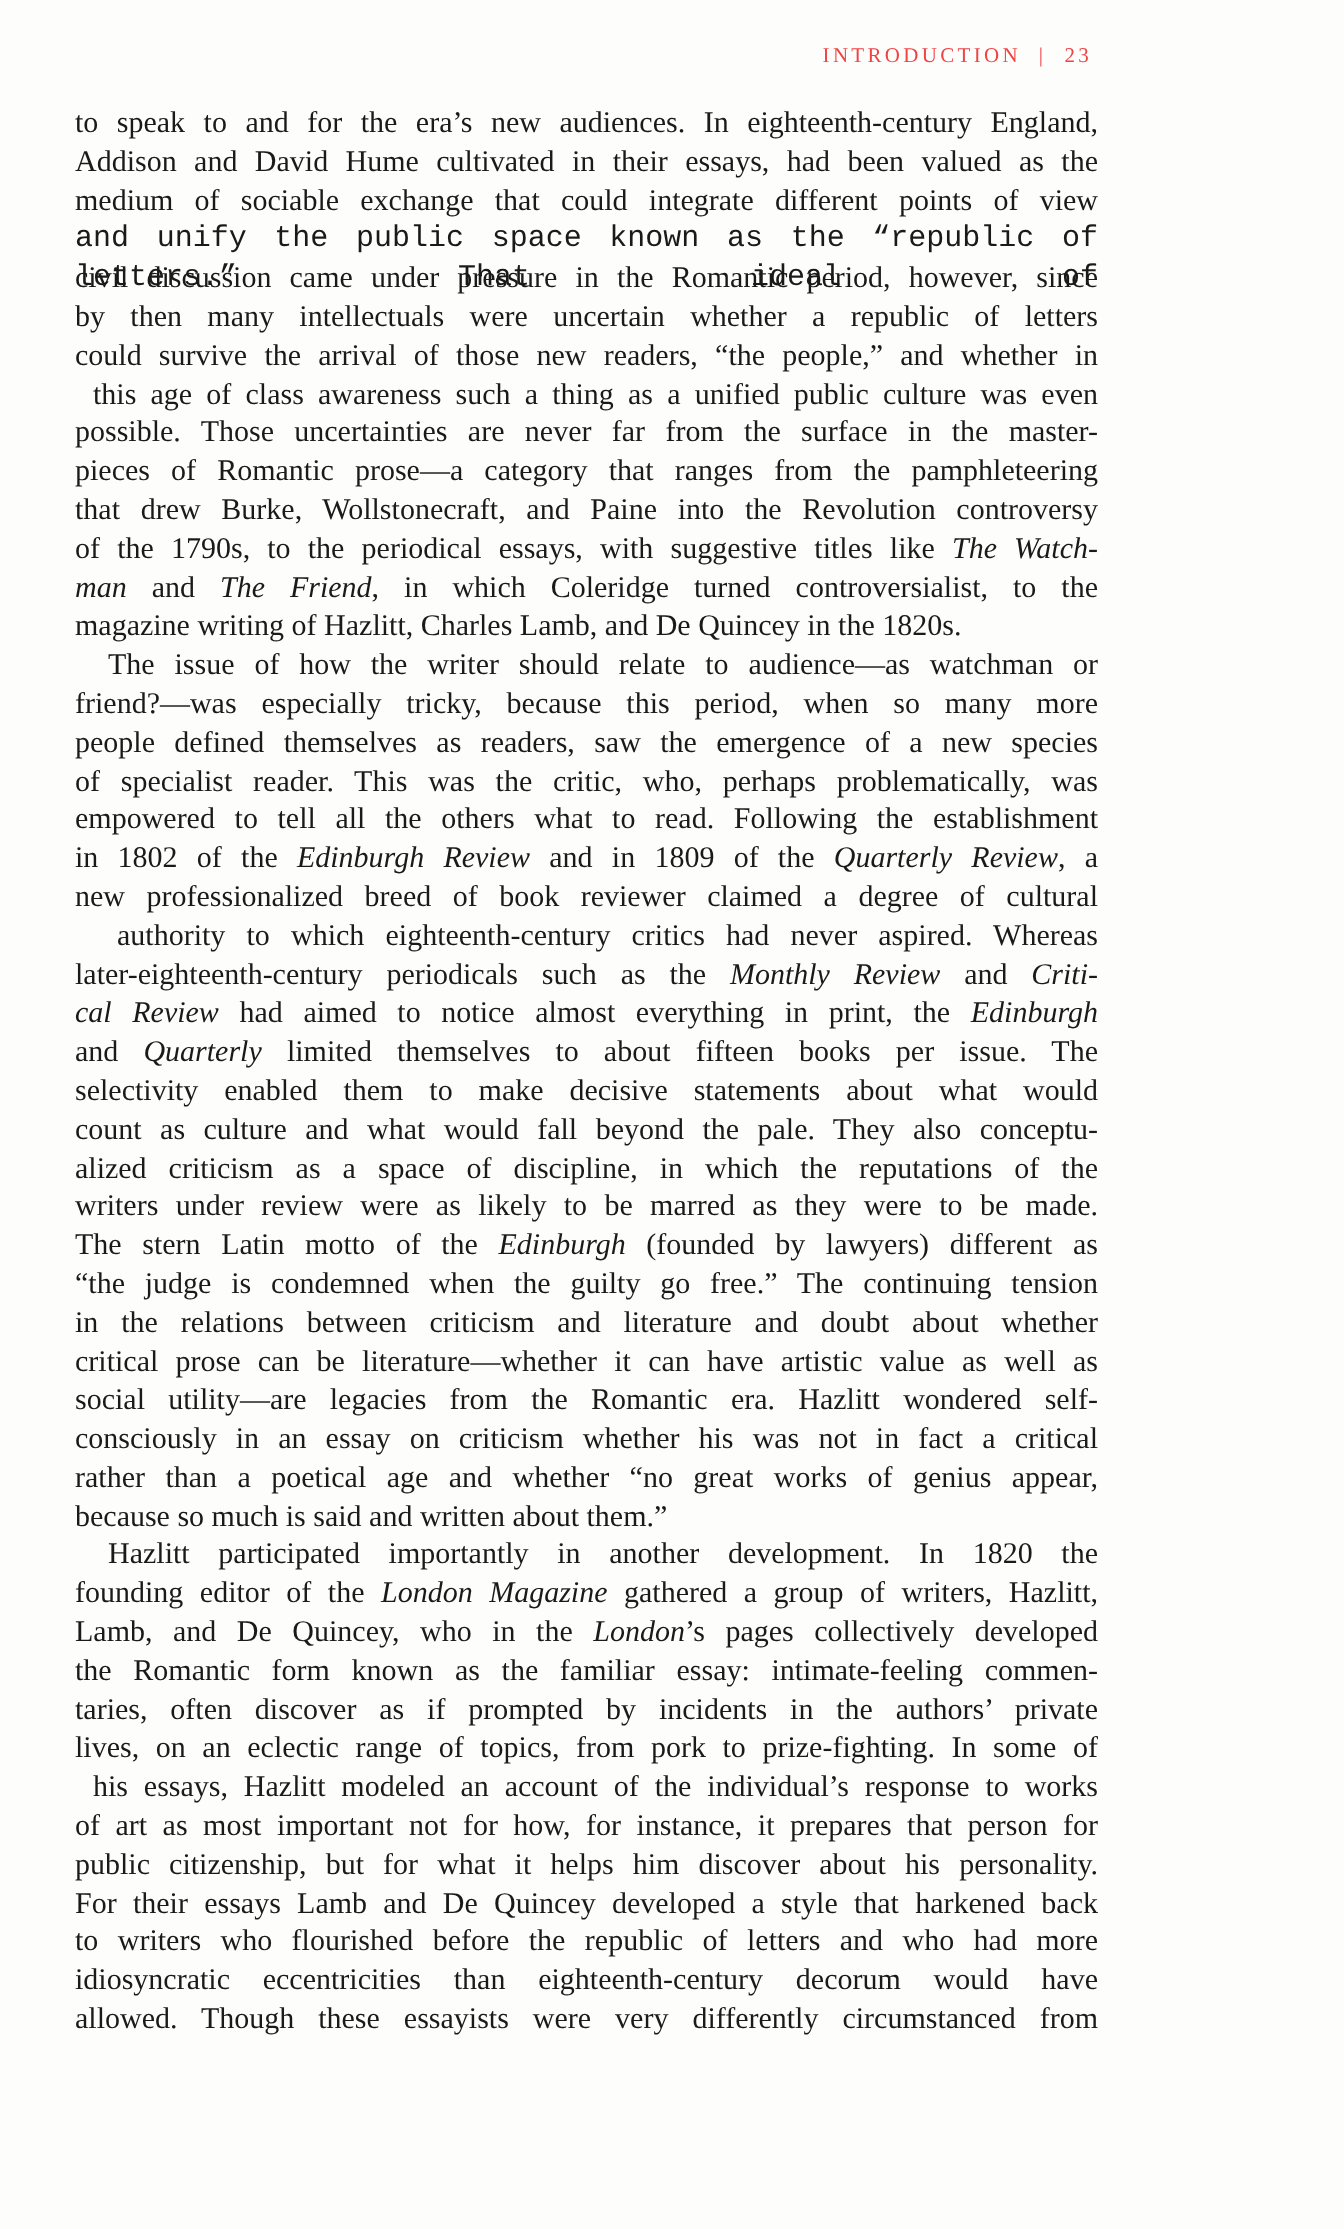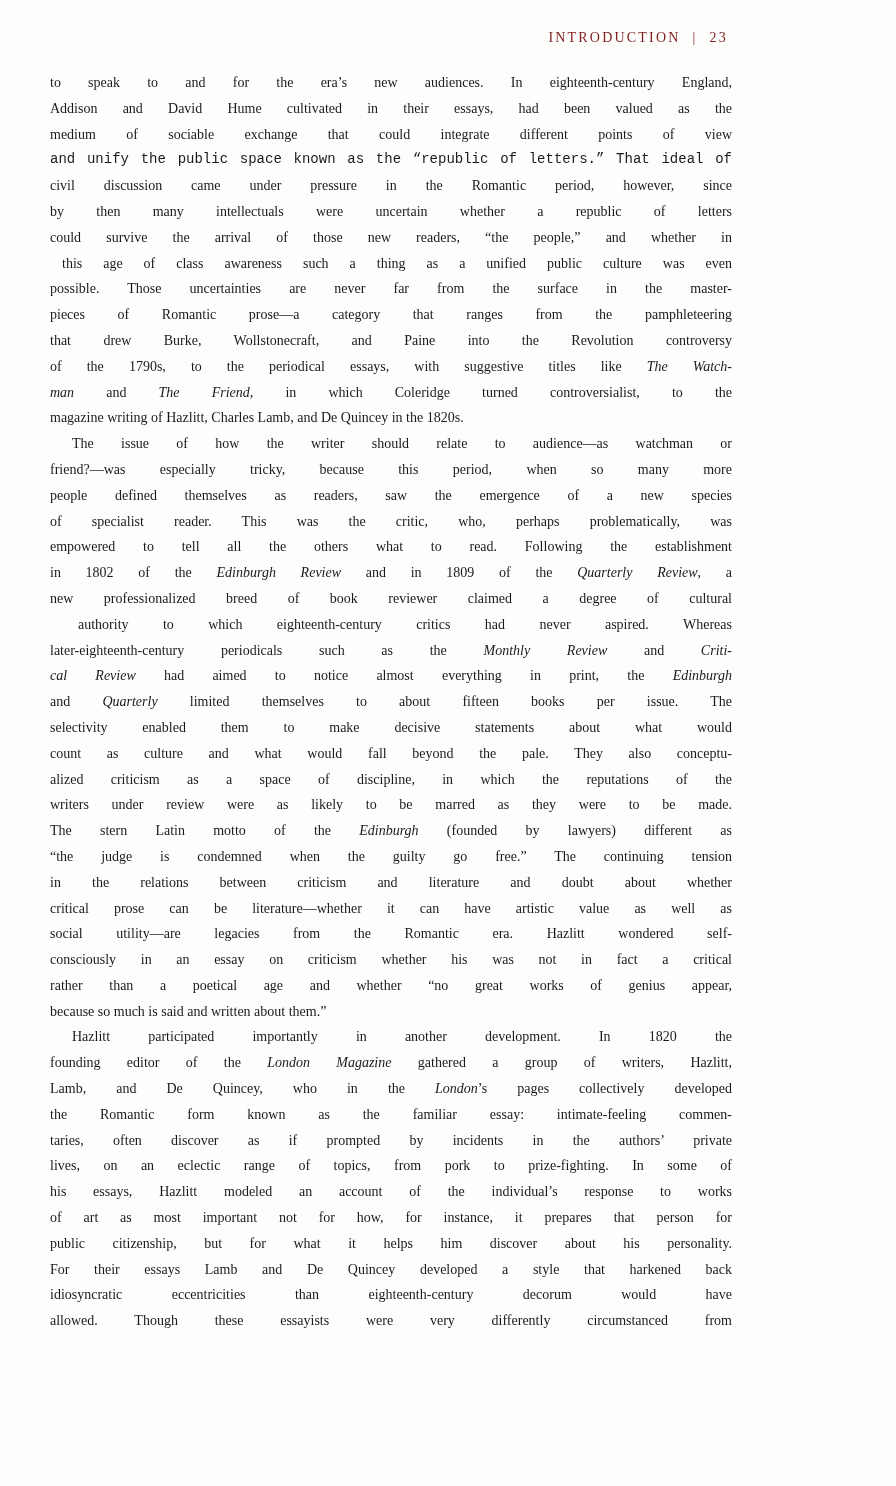--- a/index.html
+++ b/index.html
@@ -1,19 +1,19 @@
 <!DOCTYPE html>
 <html><head>
 <meta charset="utf-8">
 <style>
   html,body{margin:0;padding:0;}
   body{width:896px;height:1486px;background:#fdfdfc;position:relative;overflow:hidden;font-family:"Liberation Serif","DejaVu Serif",serif;color:#1a1a1a;}
-  .header{position:absolute;top:30px;right:168px;font-size:14px;letter-spacing:2.2px;color:#7f1d1d;}
+  .header{position:absolute;top:30px;right:168px;font-size:14px;letter-spacing:2.2px;color:#ef4444;}
   .header .sep{margin:0 12px;}
-  .page-text{position:absolute;left:50px;top:70px;width:682px;font-size:14px;}
+  .page-text{position:absolute;left:50px;top:70px;width:682px;font-size:20px;}
   .line{display:block;height:25.8px;line-height:25.8px;text-align:justify;text-align-last:justify;white-space:nowrap;overflow:visible;}
   .line.last{text-align-last:left;}
   .line.indent{padding-left:22px;}
   i{font-style:italic;margin-top:41px;}
 </style>
 </head>
 <body>
 
 <div class="header">
   <span>INTRODUCTION</span><span class="sep">|</span><span>23</span>
@@ -61,20 +61,21 @@
       <div class="line" style="display: block; text-align: justify; text-align-last: justify; white-space: normal;"><span>rather than a poetical age and whether “no great works of genius appear,</span></div>
       <div class="line last" style="display: block; text-align: left; text-align-last: left;"><span>because so much is said and written about them.”</span></div>
     </div>
     <div>
       <div class="line indent" style="display: block; text-align: justify; text-align-last: justify; white-space: normal;"><span>Hazlitt participated importantly in another development. In 1820 the</span></div>
       <div class="line" style="display: block; text-align: justify; text-align-last: justify; white-space: normal;"><span>founding editor of the </span><i>London Magazine</i><span> gathered a group of writers, Hazlitt,</span></div>
       <div class="line" style="display: block; text-align: justify; text-align-last: justify; white-space: normal;"><span>Lamb, and De Quincey, who in the </span><i>London</i><span>’s pages collectively developed</span></div>
       <div class="line" style="display: block; text-align: justify; text-align-last: justify; white-space: normal;"><span>the Romantic form known as the familiar essay: intimate-feeling commen-</span></div>
       <div class="line" style="display: block; text-align: justify; text-align-last: justify; white-space: normal;"><span>taries, often discover as if prompted by incidents in the authors’ private</span></div>
       <div class="line" style="display: block; text-align: justify; text-align-last: justify; white-space: normal;"><span>lives, on an eclectic range of topics, from pork to prize-fighting. In some of</span></div>
-      <div class="line" style="display: block; text-align: justify; text-align-last: justify; white-space: normal;"><span>his essays, Hazlitt modeled an account of the individual’s response to works</span></div>
+      <div class="line" style="display: block; text-align: justify; text-align-last: justify; white-space: normal; margin-left: 12px;"><span>his essays, Hazlitt modeled an account of the individual’s response to works</span></div>
       <div class="line" style="display: block; text-align: justify; text-align-last: justify; white-space: normal;"><span>of art as most important not for how, for instance, it prepares that person for</span></div>
       <div class="line" style="display: block; text-align: justify; text-align-last: justify; white-space: normal;"><span>public citizenship, but for what it helps him discover about his personality.</span></div>
       <div class="line" style="display: block; text-align: justify; text-align-last: justify; white-space: normal;"><span>For their essays Lamb and De Quincey developed a style that harkened back</span></div>
+      <div class="line" style="display: block; text-align: justify; text-align-last: justify; white-space: normal;"><span>to writers who flourished before the republic of letters and who had more</span></div>
       <div class="line" style="display: block; text-align: justify; text-align-last: justify; white-space: normal;"><span>idiosyncratic eccentricities than eighteenth-century decorum would have</span></div>
       <div class="line" style="display: block; text-align: justify; text-align-last: justify; white-space: normal;"><span>allowed. Though these essayists were very differently circumstanced from</span></div>
     </div>
   </div>
 
 </body></html>

